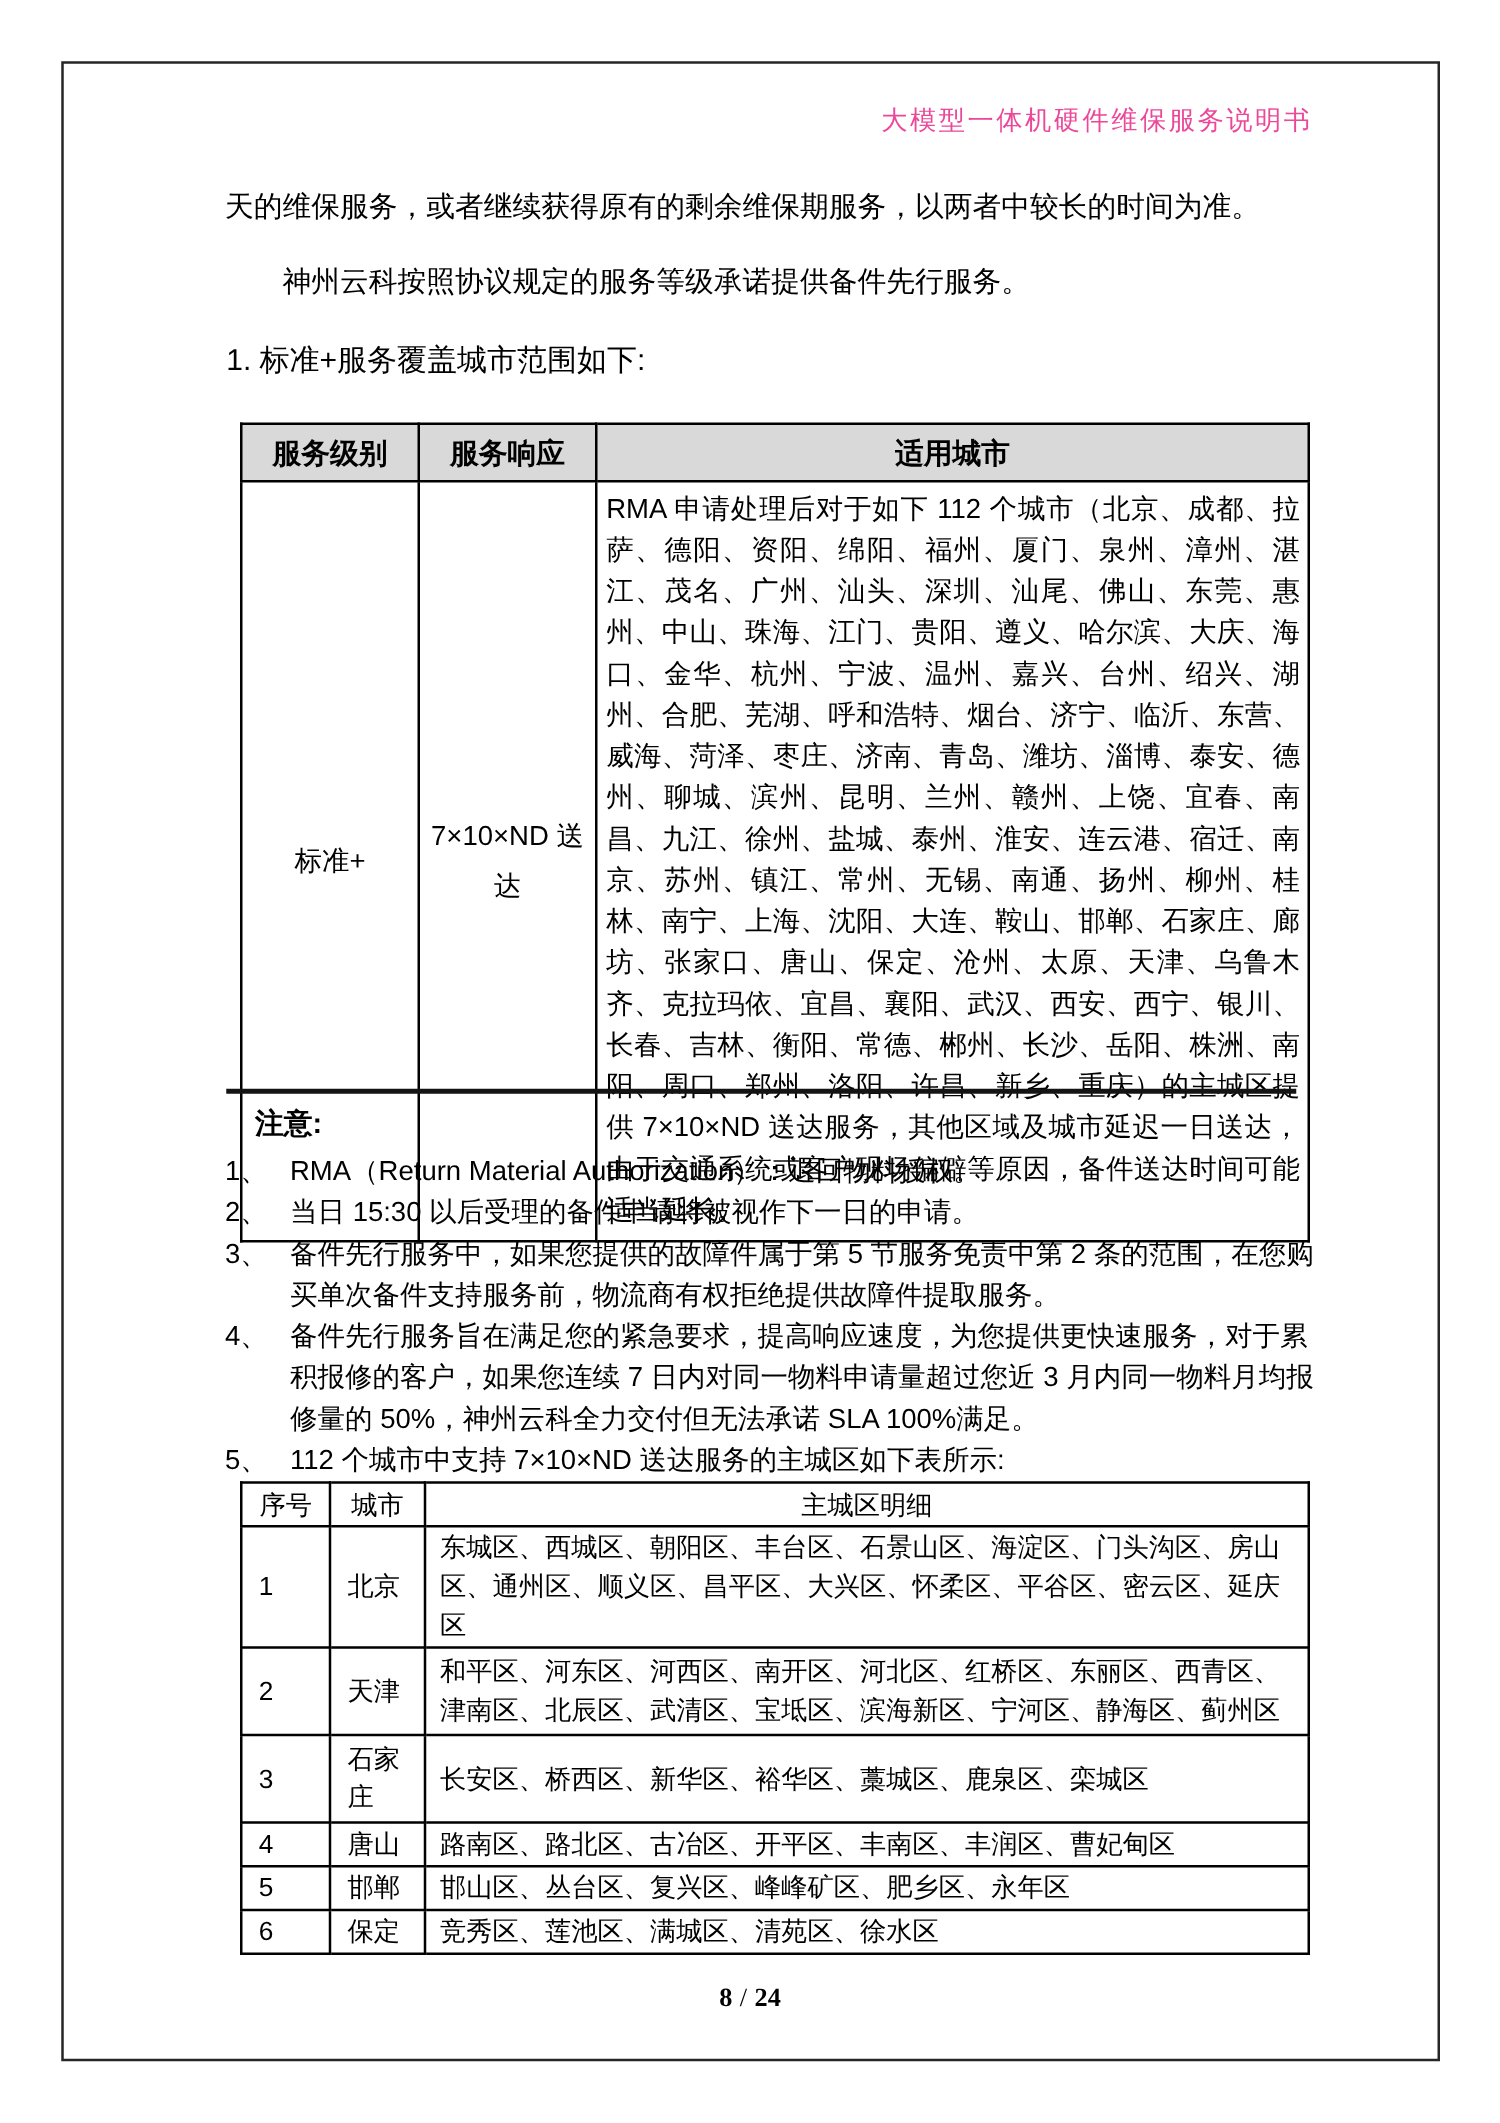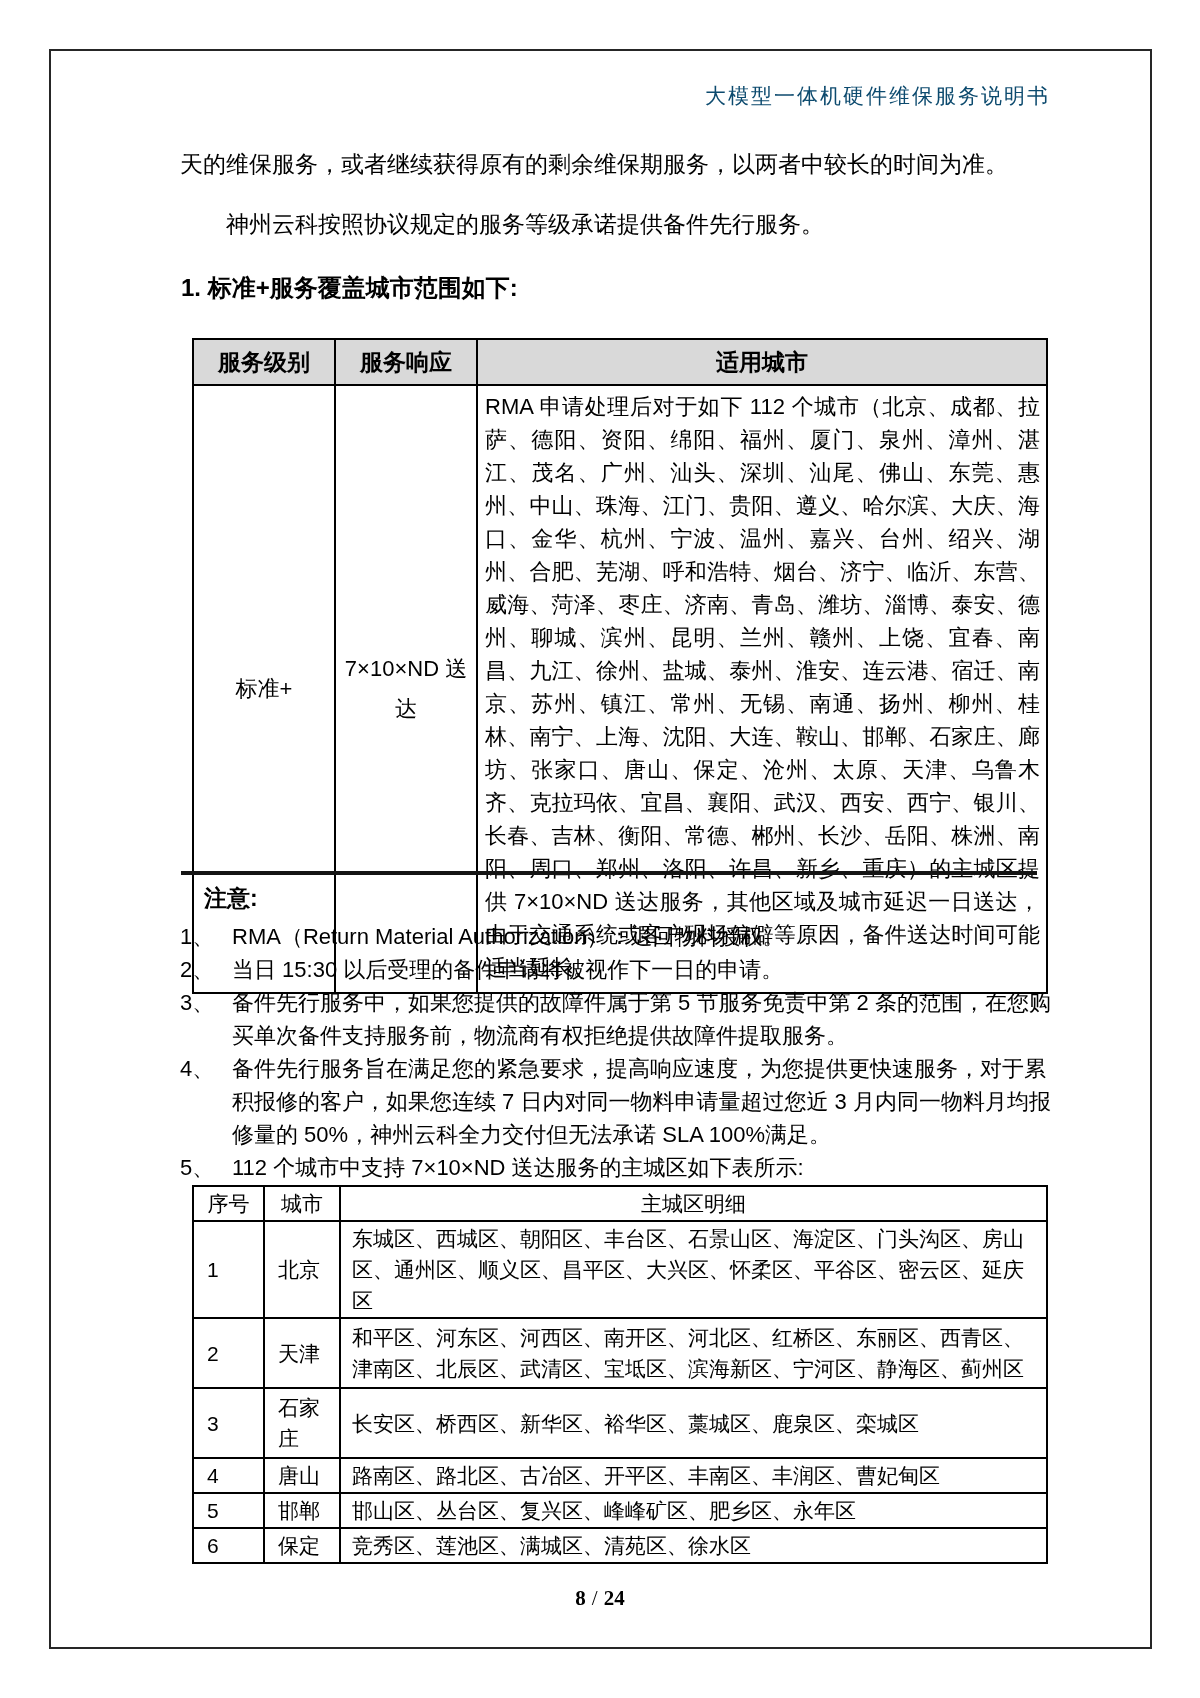--- a/index.html
+++ b/index.html
@@ -1,26 +1,26 @@
 <!DOCTYPE html>
 <html><head>
 <meta charset="utf-8">
 <style>
   html,body{margin:0;padding:0;background:#ffffff;}
   body{width:1200px;height:1698px;position:relative;overflow:hidden;
        font-family:"Liberation Sans",sans-serif;color:#000;}
   .page-border{position:absolute;left:49px;top:49px;width:1103px;height:1600px;
        border:2px solid #262626;box-sizing:border-box;}
   .doc-header{position:absolute;top:82px;left:180px;width:870px;text-align:right;
-       font-family:"Liberation Serif",serif;font-size:21px;letter-spacing:2px;color:#0c4a6e;}
-  .para{position:absolute;left:180px;width:880px;margin:0;font-size:23px;line-height:34px;font-family:Liberation Serif, serif;}
+       font-family:"Liberation Serif",serif;font-size:21px;letter-spacing:2px;color:#ec4899;}
+  .para{position:absolute;left:180px;width:880px;margin:0;font-size:23px;line-height:34px;}
   .para1{top:148px;}
   .para2{top:208px;text-indent:46px;}
   .section-heading{position:absolute;top:272px;left:181px;width:880px;margin:0;
-       font-size:24px;font-weight:bold;}
+       font-size:24px;font-weight:normal;}
   table{border-collapse:collapse;table-layout:fixed;}
   .svc-table{position:absolute;top:338px;left:192px;width:856px;}
   .svc-table th,.svc-table td{border:2px solid #000;margin-left:10px;}
   .svc-table th{background:#d9d9d9;height:42px;font-size:23px;font-weight:bold;text-align:center;}
   .svc-table td{font-size:22px;}
   .svc-table td.c{text-align:center;vertical-align:middle;}
   .svc-table td.resp{line-height:1.8;padding:0 6px;}
   .svc-table td.cities{text-align:justify;line-height:33px;padding:4px 6px 8px 7px;vertical-align:top;}
   .rule{position:absolute;top:871px;left:181px;width:856px;height:4px;background:#141414;}
   .notes-title{position:absolute;top:883px;left:181px;font-size:23px;font-weight:bold;margin-left:23px;}

